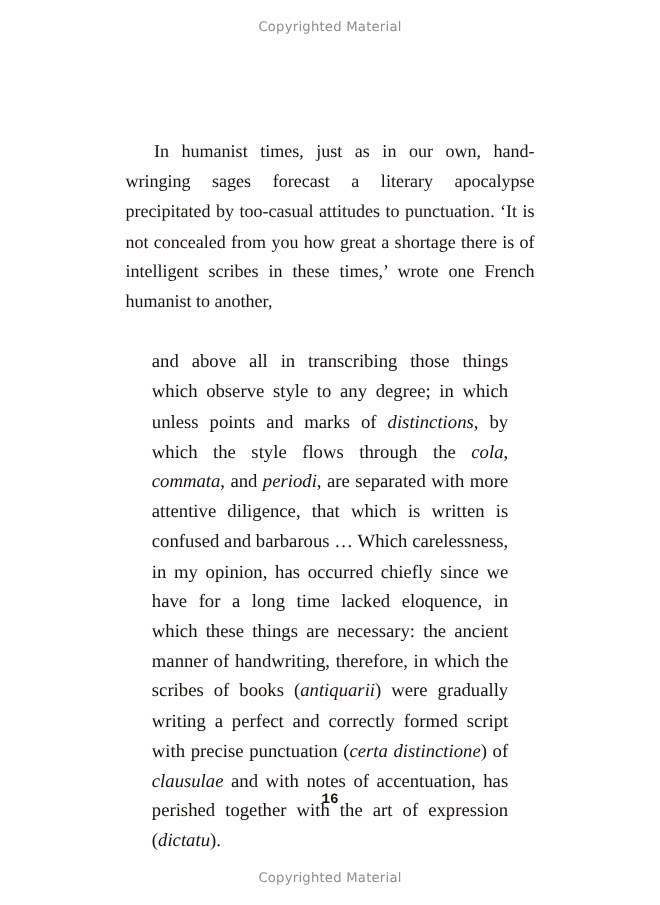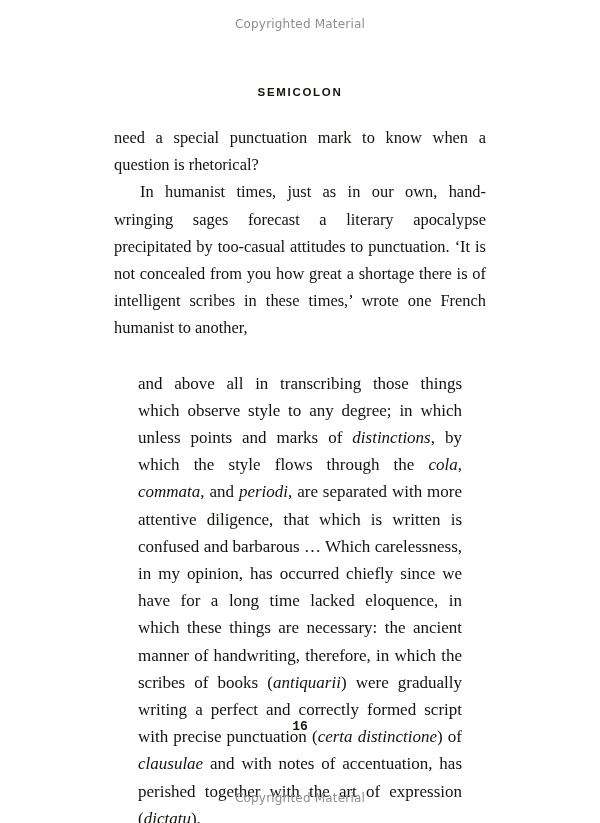--- a/index.html
+++ b/index.html
@@ -96,25 +96,23 @@
     color: #17130f;
   }
 </style>
 </head>
 <body>
 
 <div class="page">
 
   <div class="watermark top">Copyrighted Material</div>
 
-  <div class="running-head">SEMICOLON</div>
 
   <div class="text-column">
 
-    <p class="body-par">need a special punctuation mark to know when a question is rhetorical?</p>
 
     <p class="body-par indented">In humanist times, just as in our own, hand-wringing sages forecast a literary apocalypse precipitated by too-casual attitudes to punctuation. ‘It is not concealed from you how great a shortage there is of intelligent scribes in these times,’ wrote one French humanist to another,</p>
 
     <blockquote class="extract">
       <p id="extract-text"><span>and above all in transcribing those things which observe style to any degree; in which unless points and marks of </span><em class="it">distinctions</em><span>, by which the style flows through the </span><em class="it">cola</em><span>, </span><em class="it">commata</em><span>, and </span><em class="it">periodi</em><span>, are separated with more attentive diligence, that which is written is confused and barbarous … Which carelessness, in my opinion, has occurred chiefly since we have for a long time lacked eloquence, in which these things are necessary: the ancient manner of handwriting, therefore, in which the scribes of books (</span><em class="it">antiquarii</em><span>) were gradually writing a perfect and correctly formed script with precise punctuation (</span><em class="it">certa distinctione</em><span>) of </span><em class="it">clausulae</em><span> and with notes of accentuation, has perished together with the art of expression (</span><em class="it">dictatu</em><span>).</span></p>
     </blockquote>
 
   </div>
 
   <div class="folio">16</div>

